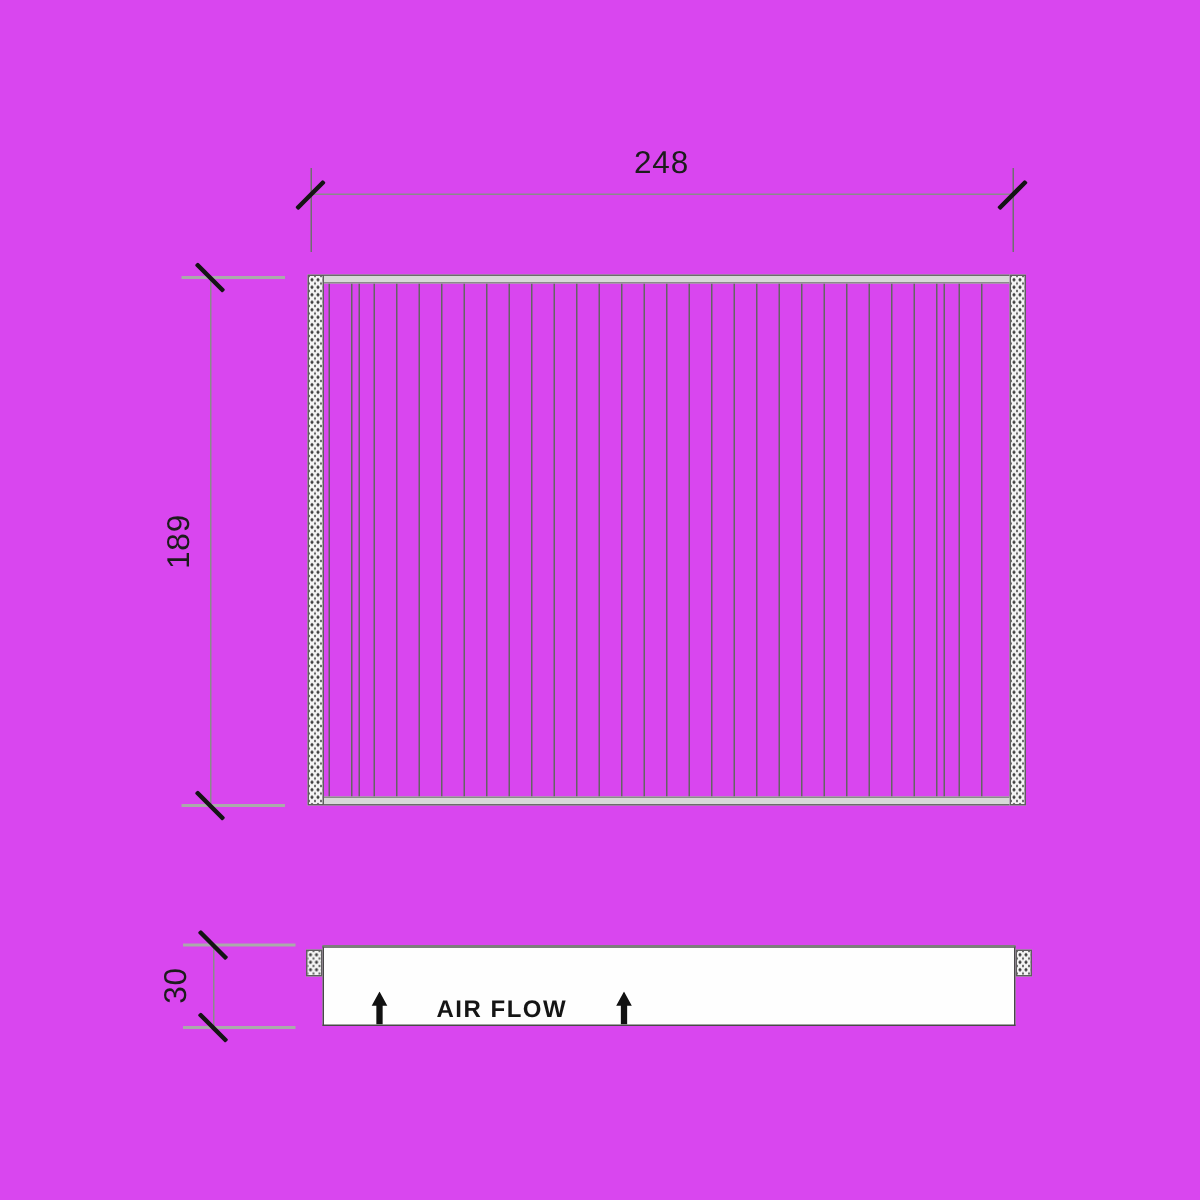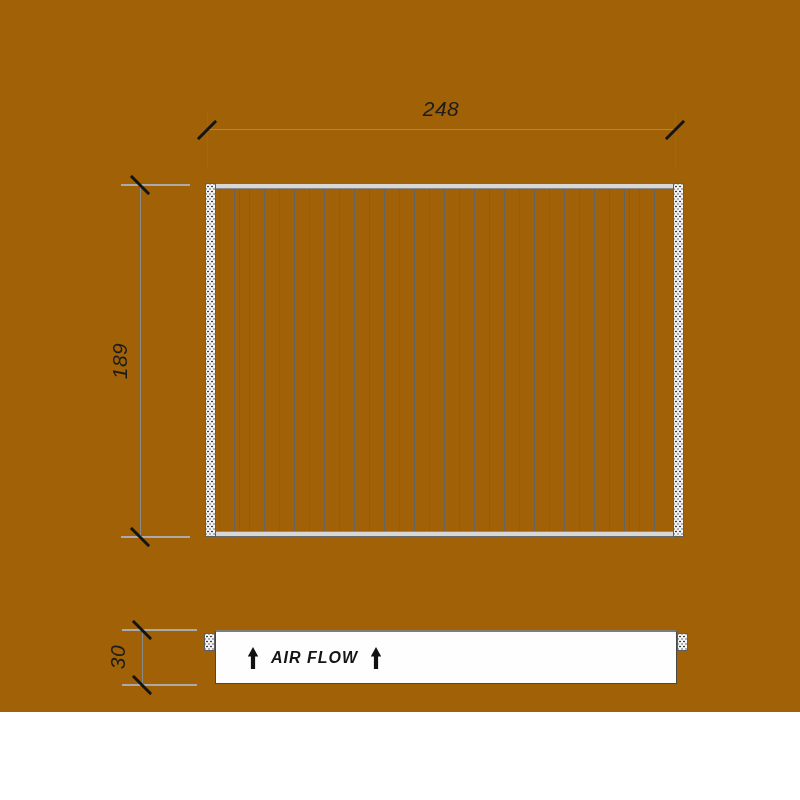--- a/index.html
+++ b/index.html
@@ -1,18 +1,18 @@
 <!DOCTYPE html>
 <html><head>
 <meta charset="utf-8">
 <style>
   html,body{margin:0;padding:0;background:#ffffff;}
   .canvas{
-    position:relative;width:800px;height:712px;background:#a16207;overflow:hidden;
-    font-family:"Liberation Sans", sans-serif;color:#1c1c1c;font-style:italic;
+    position:relative;width:800px;height:800px;background:#d946ef;overflow:hidden;
+    font-family:"Liberation Sans", sans-serif;color:#1c1c1c;
   }
   
   .hline{position:absolute;height:1px;background:#8a8a8a;}
   .vline{position:absolute;width:1px;background:#8a8a8a;}
   .ext-v{position:absolute;width:1px;background:#6f6f6f;}
   .ext-h{position:absolute;height:2px;background:#aaaaaa;}
   .tick{position:absolute;width:26px;height:3px;background:#141414;border-radius:1px;}
   .tick.fw{transform:translate(-50%,-50%) rotate(-45deg);} 
   .tick.bw{transform:translate(-50%,-50%) rotate(45deg);}  
   .dim-label{position:absolute;font-size:21px;letter-spacing:.5px;color:#1c1c1c;white-space:nowrap;}
@@ -46,21 +46,21 @@
     position:absolute;width:11px;height:18px;box-sizing:border-box;
     border:1px solid #5f5f5f;background-color:#f4f4f4;
     background-image:
       radial-gradient(circle,#3f3f3f 0.9px,transparent 1.15px),
       radial-gradient(circle,#6b6b6b 0.8px,transparent 1.05px);
     background-size:4px 5px,4px 5px;background-position:0 0,2px 2.5px;
   }
   .tab.left{left:204px;top:633px;}
   .tab.right{left:677px;top:633px;}
   .airflow{
-    position:absolute;left:31px;top:0;bottom:0;display:flex;align-items:center;gap:12px;
+    position:absolute;left:31px;top:0;bottom:0;display:flex;align-items:flex-end;gap:32px;
   }
   .airflow-text{font-size:16px;font-weight:bold;letter-spacing:1px;color:#151515;white-space:nowrap;}
   .made-in{
     position:absolute;right:36px;top:0;bottom:0;display:flex;align-items:center;
     font-size:16px;color:#1e1e1e;white-space:nowrap;
   }
   .arrow-up{display:block;}
 </style>
 </head>
 <body>

